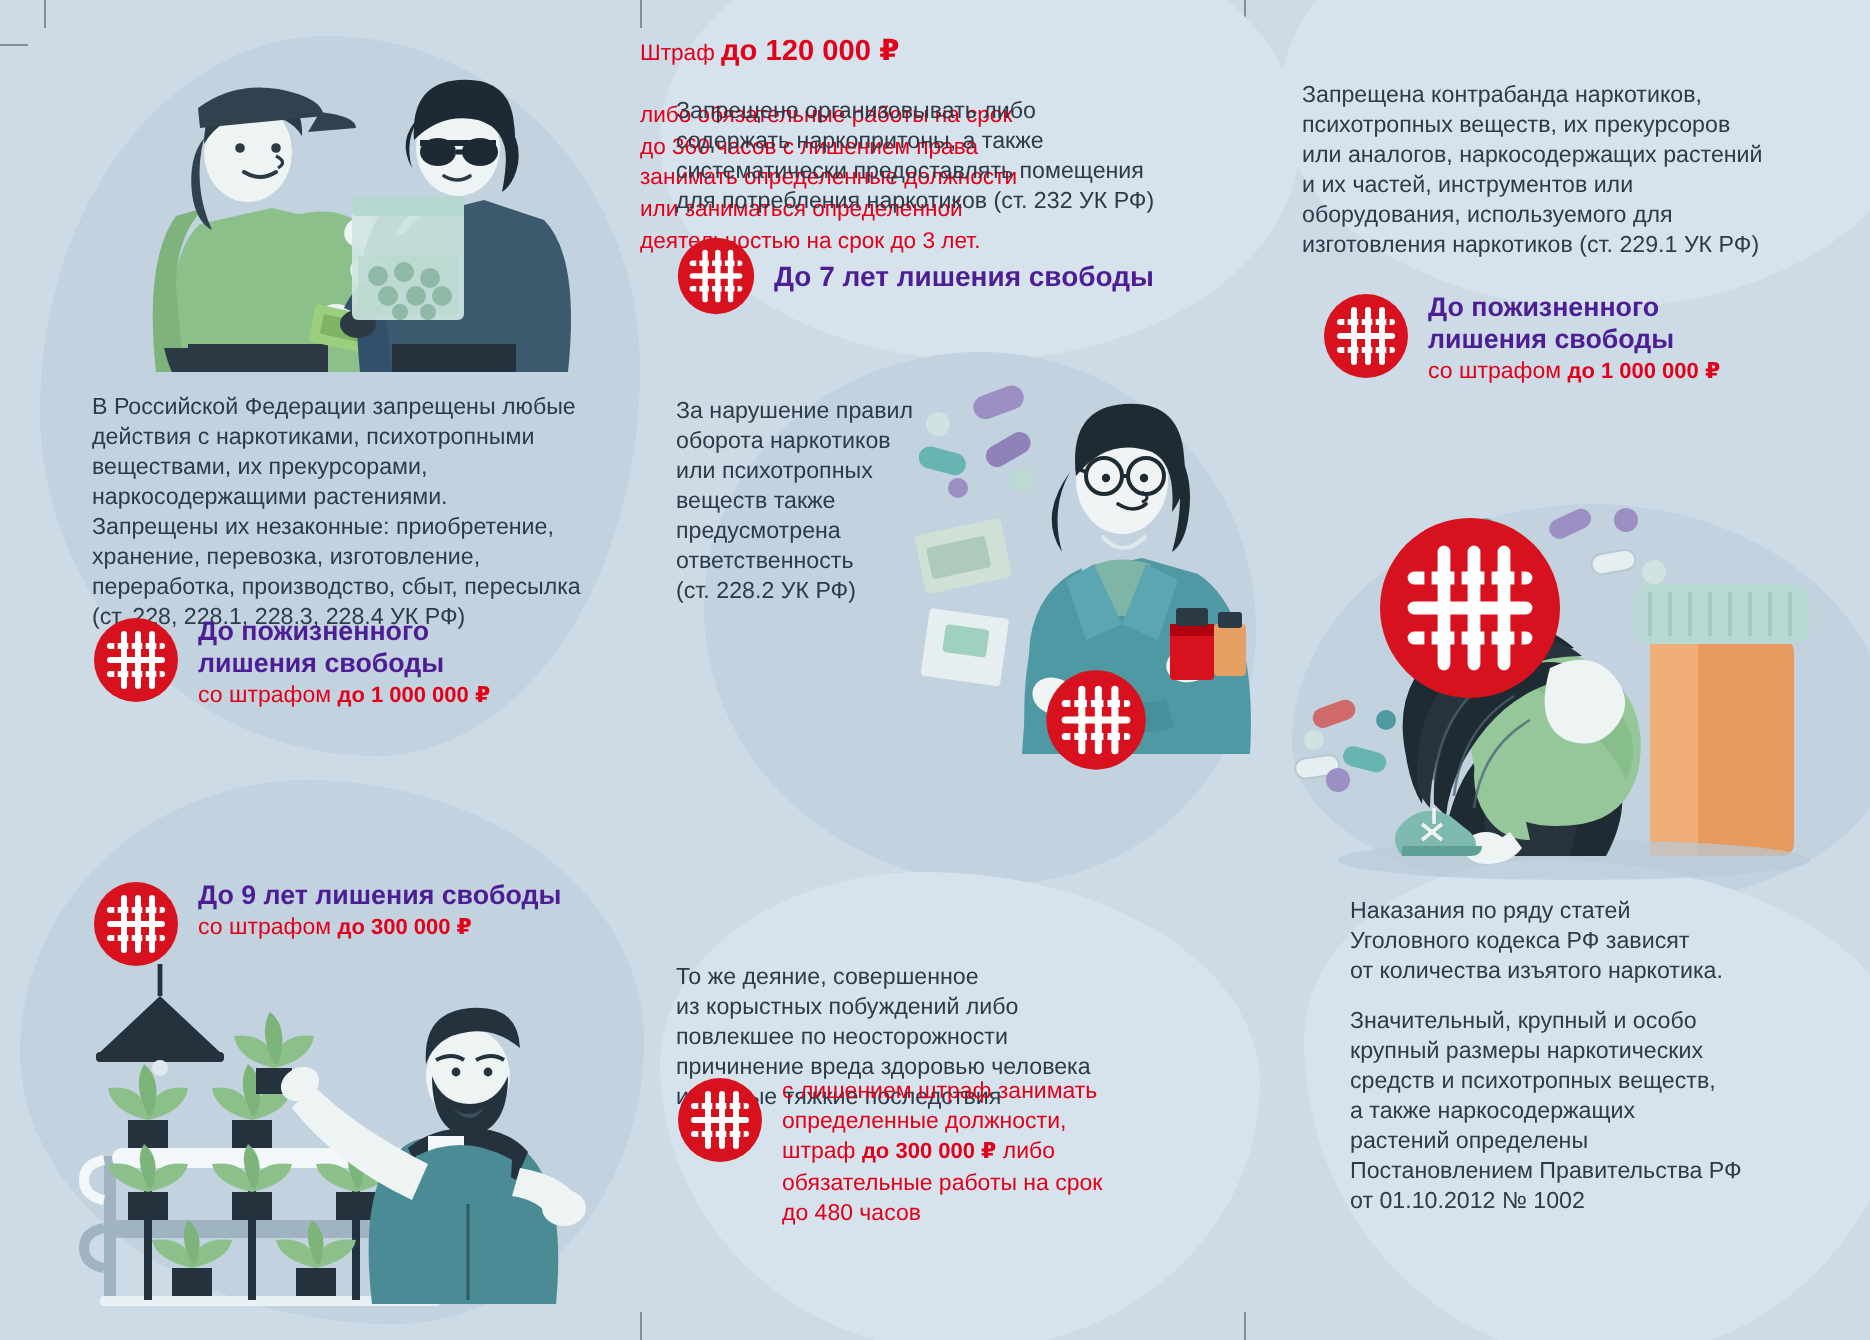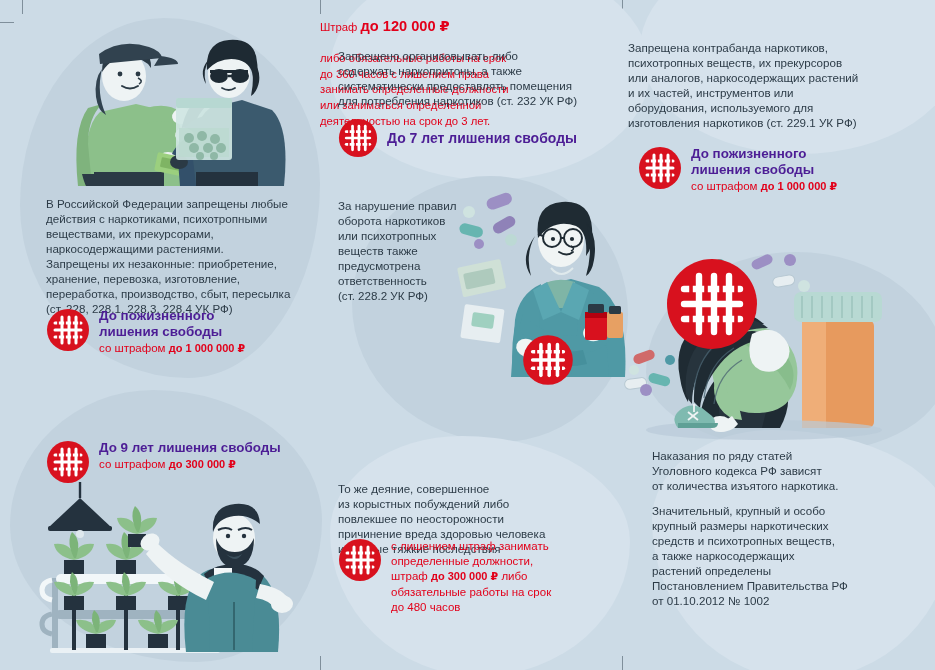--- a/index.html
+++ b/index.html
@@ -19,21 +19,21 @@
   .mk-h{height:1px;width:14px;}
 
   
   .blob{position:absolute;background:#c2d2de;border-radius:50%;}
   .blob.light{background:#d6e2ec;}
 
   
   .col{position:absolute;top:0;bottom:0;}
   .col-1{left:0;width:320px;}
   .col-2{left:320px;width:317px;}
-  .col-3{left:610px;width:298px;}
+  .col-3{left:633px;width:298px;}
 
   .txt{position:absolute;font-size:11.6px;line-height:1.30;color:#2c3b47;white-space:pre-line;}
 
   
   .callout{position:absolute;display:flex;align-items:flex-start;gap:9px;}
   .icon-no{flex:0 0 auto;display:block;}
   .co-text{color:#e2001a;}
   .co-line1{font-size:13.4px;font-weight:bold;line-height:1.18;color:#4c1d95;white-space:pre-line;}
   .co-line2{font-size:11.5px;line-height:1.25;color:#e2001a;margin-top:1px;}
   .co-line2 b{font-size:11px;font-weight:bold;}

